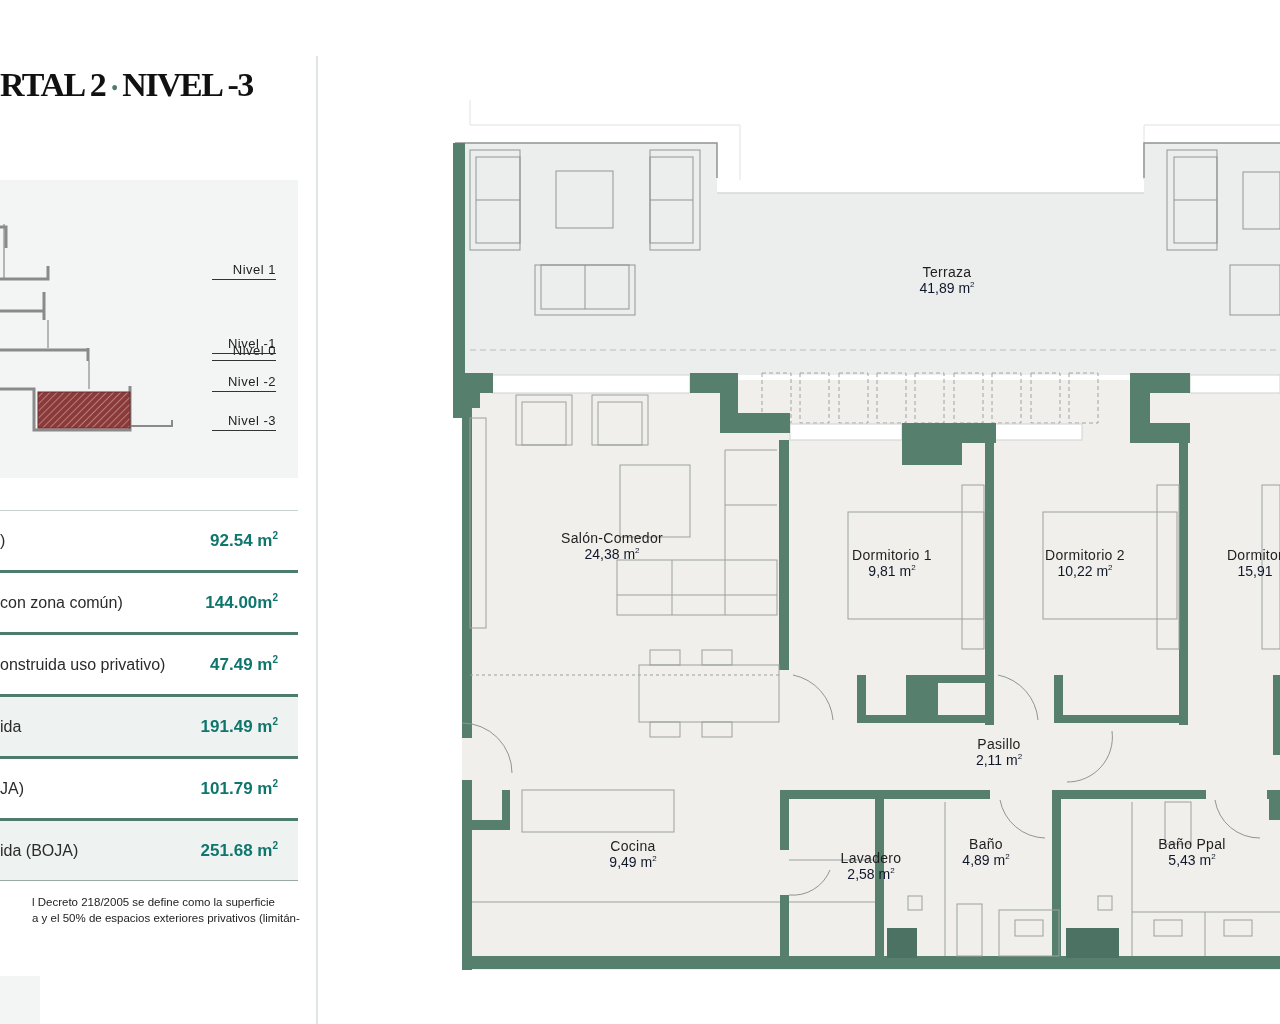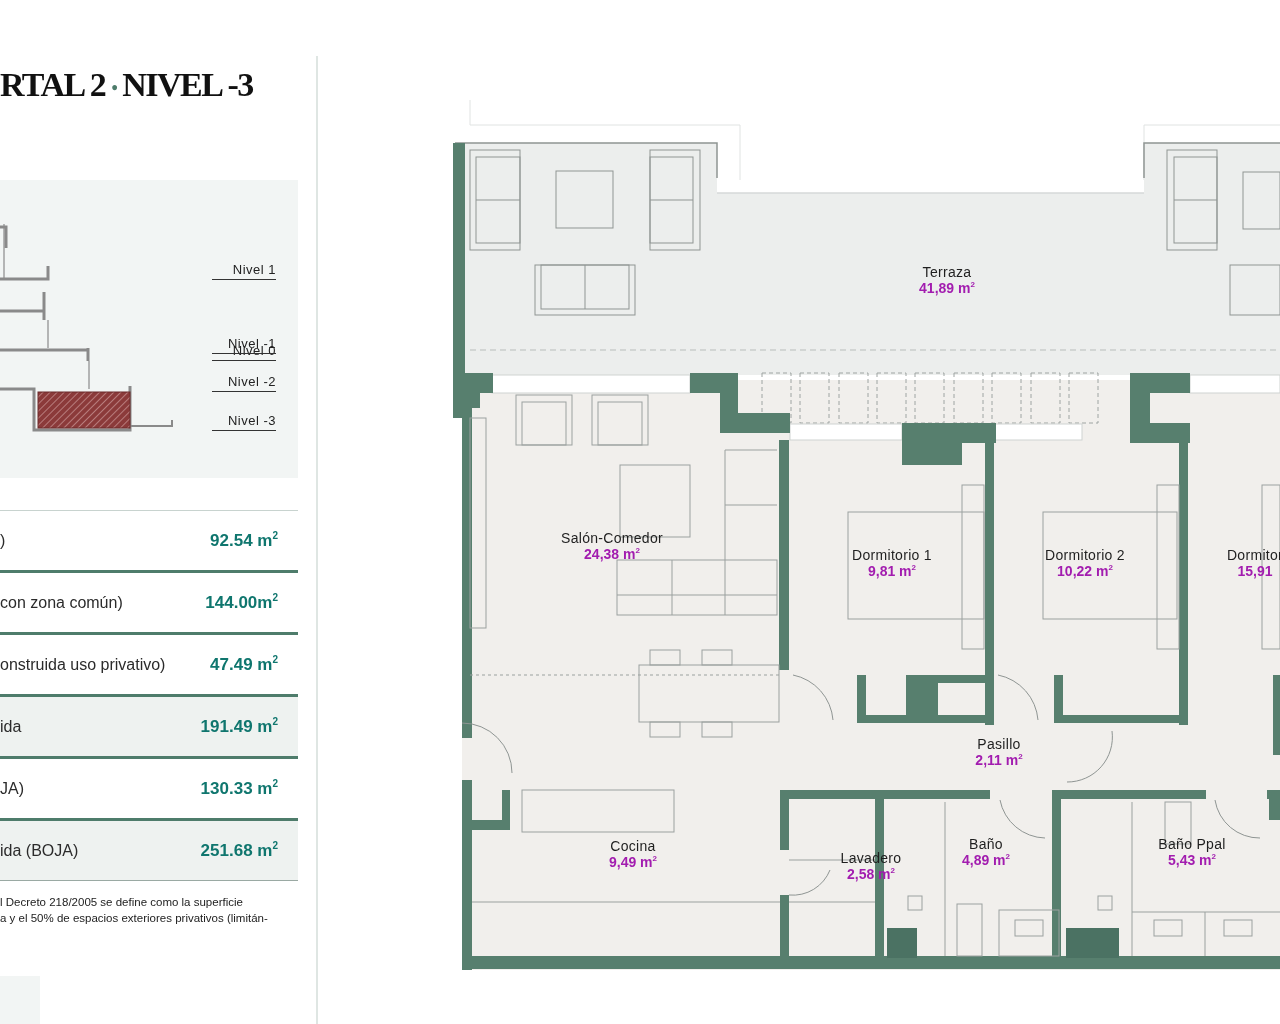--- a/index.html
+++ b/index.html
@@ -16,29 +16,29 @@
   .level-label { position:absolute; left:212px; width:64px; text-align:right; font-family:"Liberation Sans", sans-serif; font-size:13px; color:#222; border-bottom:1px solid #333; padding-bottom:2px; letter-spacing:0.5px; }
 
   .area-table { position:absolute; left:0; top:510px; width:298px; border-top:1px solid #c8d3cf; }
   .area-row { position:relative; height:59px; border-bottom:3px solid #4e7c6b; display:flex; align-items:center; justify-content:space-between; }
   .area-row.shaded { background:#eef2f0; }
   .area-row.last { border-bottom:1px solid #9aa9a3; }
   .area-label { font-family:"Liberation Sans", sans-serif; font-size:16px; color:#2b2b2b; white-space:nowrap; }
   .area-value { font-family:"Liberation Sans", sans-serif; font-size:17px; color:#0f766e; font-weight:bold; padding-right:20px; white-space:nowrap; }
   .area-value sup { font-size:10px; }
 
-  .footnote { position:absolute; left:0; top:894px; width:300px; font-family:"Liberation Sans", sans-serif; font-size:11.5px; line-height:16px; color:#222; white-space:nowrap; }
+  .footnote { position:absolute; left:0; top:894px; width:300px; font-family:"Liberation Sans", sans-serif; font-size:11.5px; line-height:16px; color:#222; white-space:nowrap;padding-left:32px; }
   .bottom-box { position:absolute; left:0; top:976px; width:40px; height:48px; background:#f2f5f4; }
 
   
   .plan { position:absolute; left:440px; top:90px; width:840px; height:890px; }
   .plan svg { position:absolute; left:0; top:0; }
   .room-label { position:absolute; text-align:center; transform:translateX(-50%); white-space:nowrap; }
   .room-name { font-family:"Liberation Sans", sans-serif; font-size:14px; color:#1f1f1f; letter-spacing:0.3px; }
-  .room-area { font-family:"Liberation Sans", sans-serif; font-size:14px; font-weight:bold; color:#a21caf; }
+  .room-area { font-family:"Liberation Sans", sans-serif; font-size:14px; font-weight:normal; color:#0f172a; }
   .room-area sup { font-size:8px; }
 </style>
 </head>
 <body>
 
 <div class="left-panel">
   <div class="title">
     <span>RTAL 2</span><span class="dot">•</span><span>NIVEL -3</span>
   </div>
 
@@ -89,21 +89,21 @@
     <div class="area-row">
       <span class="area-label">onstruida uso privativo)</span>
       <span class="area-value"><span>47.49 m</span><sup>2</sup></span>
     </div>
     <div class="area-row shaded">
       <span class="area-label">ida</span>
       <span class="area-value"><span>191.49 m</span><sup>2</sup></span>
     </div>
     <div class="area-row">
       <span class="area-label">JA)</span>
-      <span class="area-value"><span>130.33 m</span><sup>2</sup></span>
+      <span class="area-value"><span>101.79 m</span><sup>2</sup></span>
     </div>
     <div class="area-row shaded last">
       <span class="area-label">ida (BOJA)</span>
       <span class="area-value"><span>251.68 m</span><sup>2</sup></span>
     </div>
   </div>
 
   <div class="footnote">
     <div>l Decreto 218/2005 se define como la superficie</div>
     <div>a y el 50% de espacios exteriores privativos (limitán-</div>

